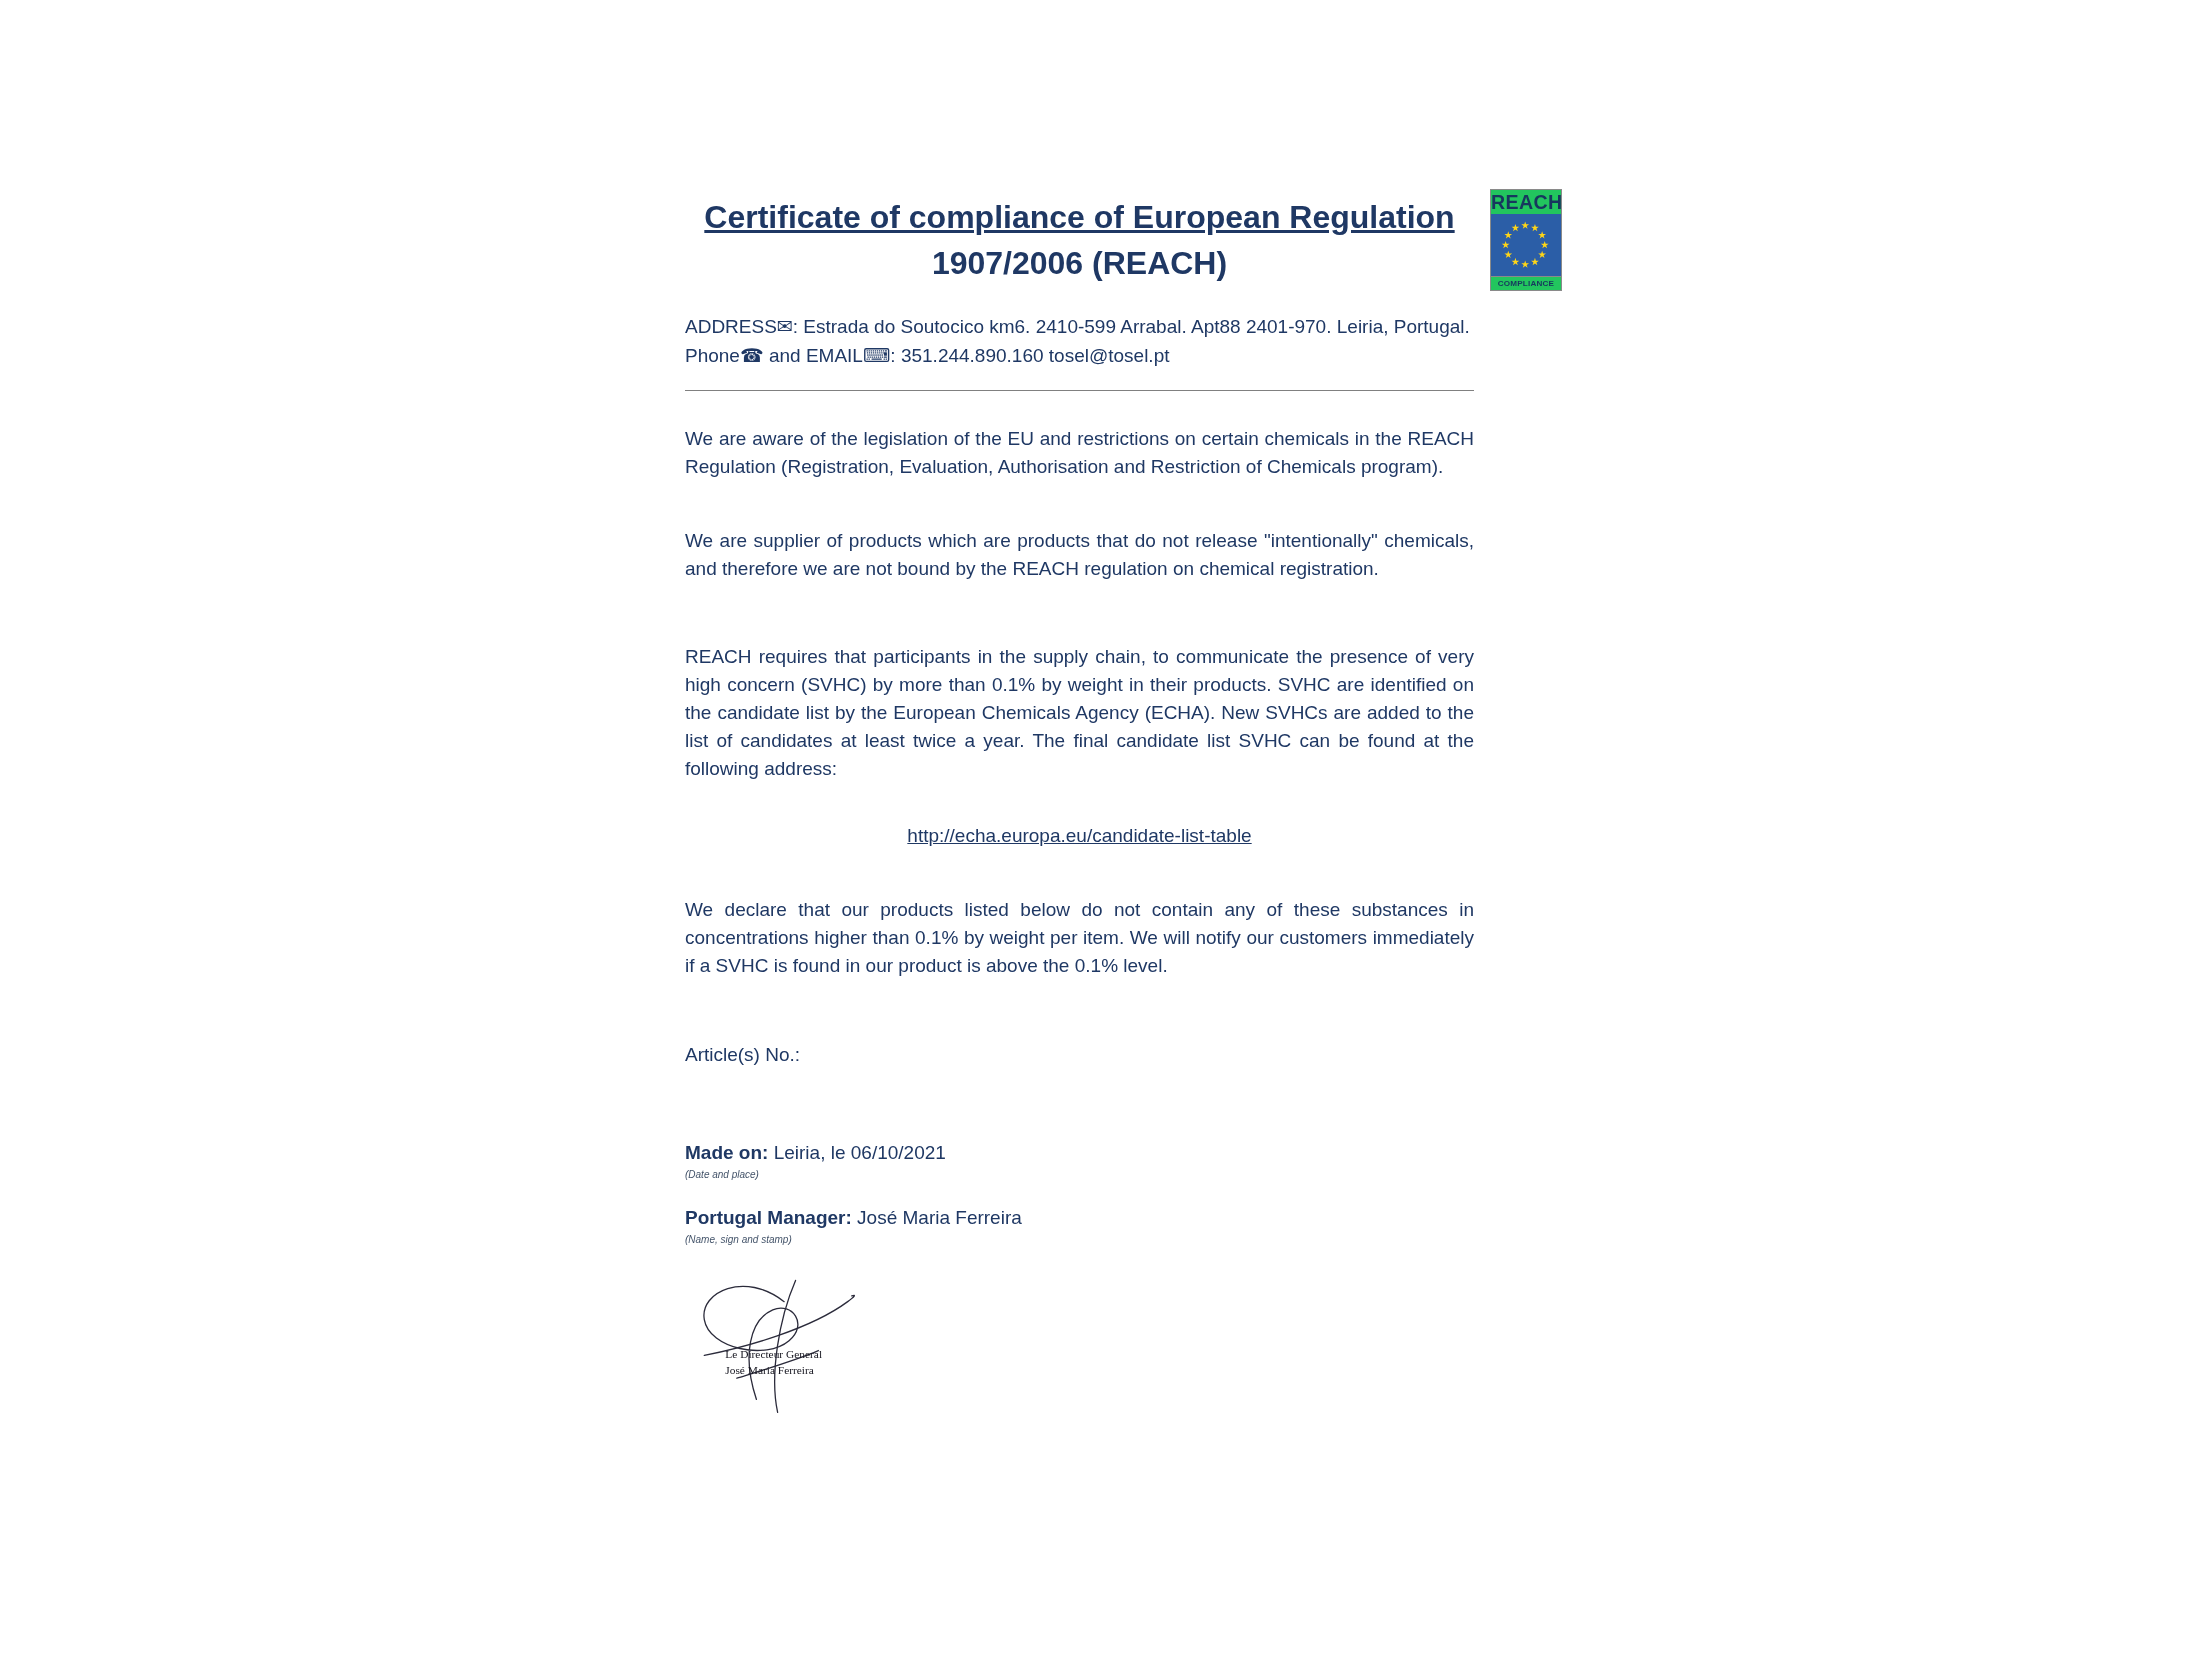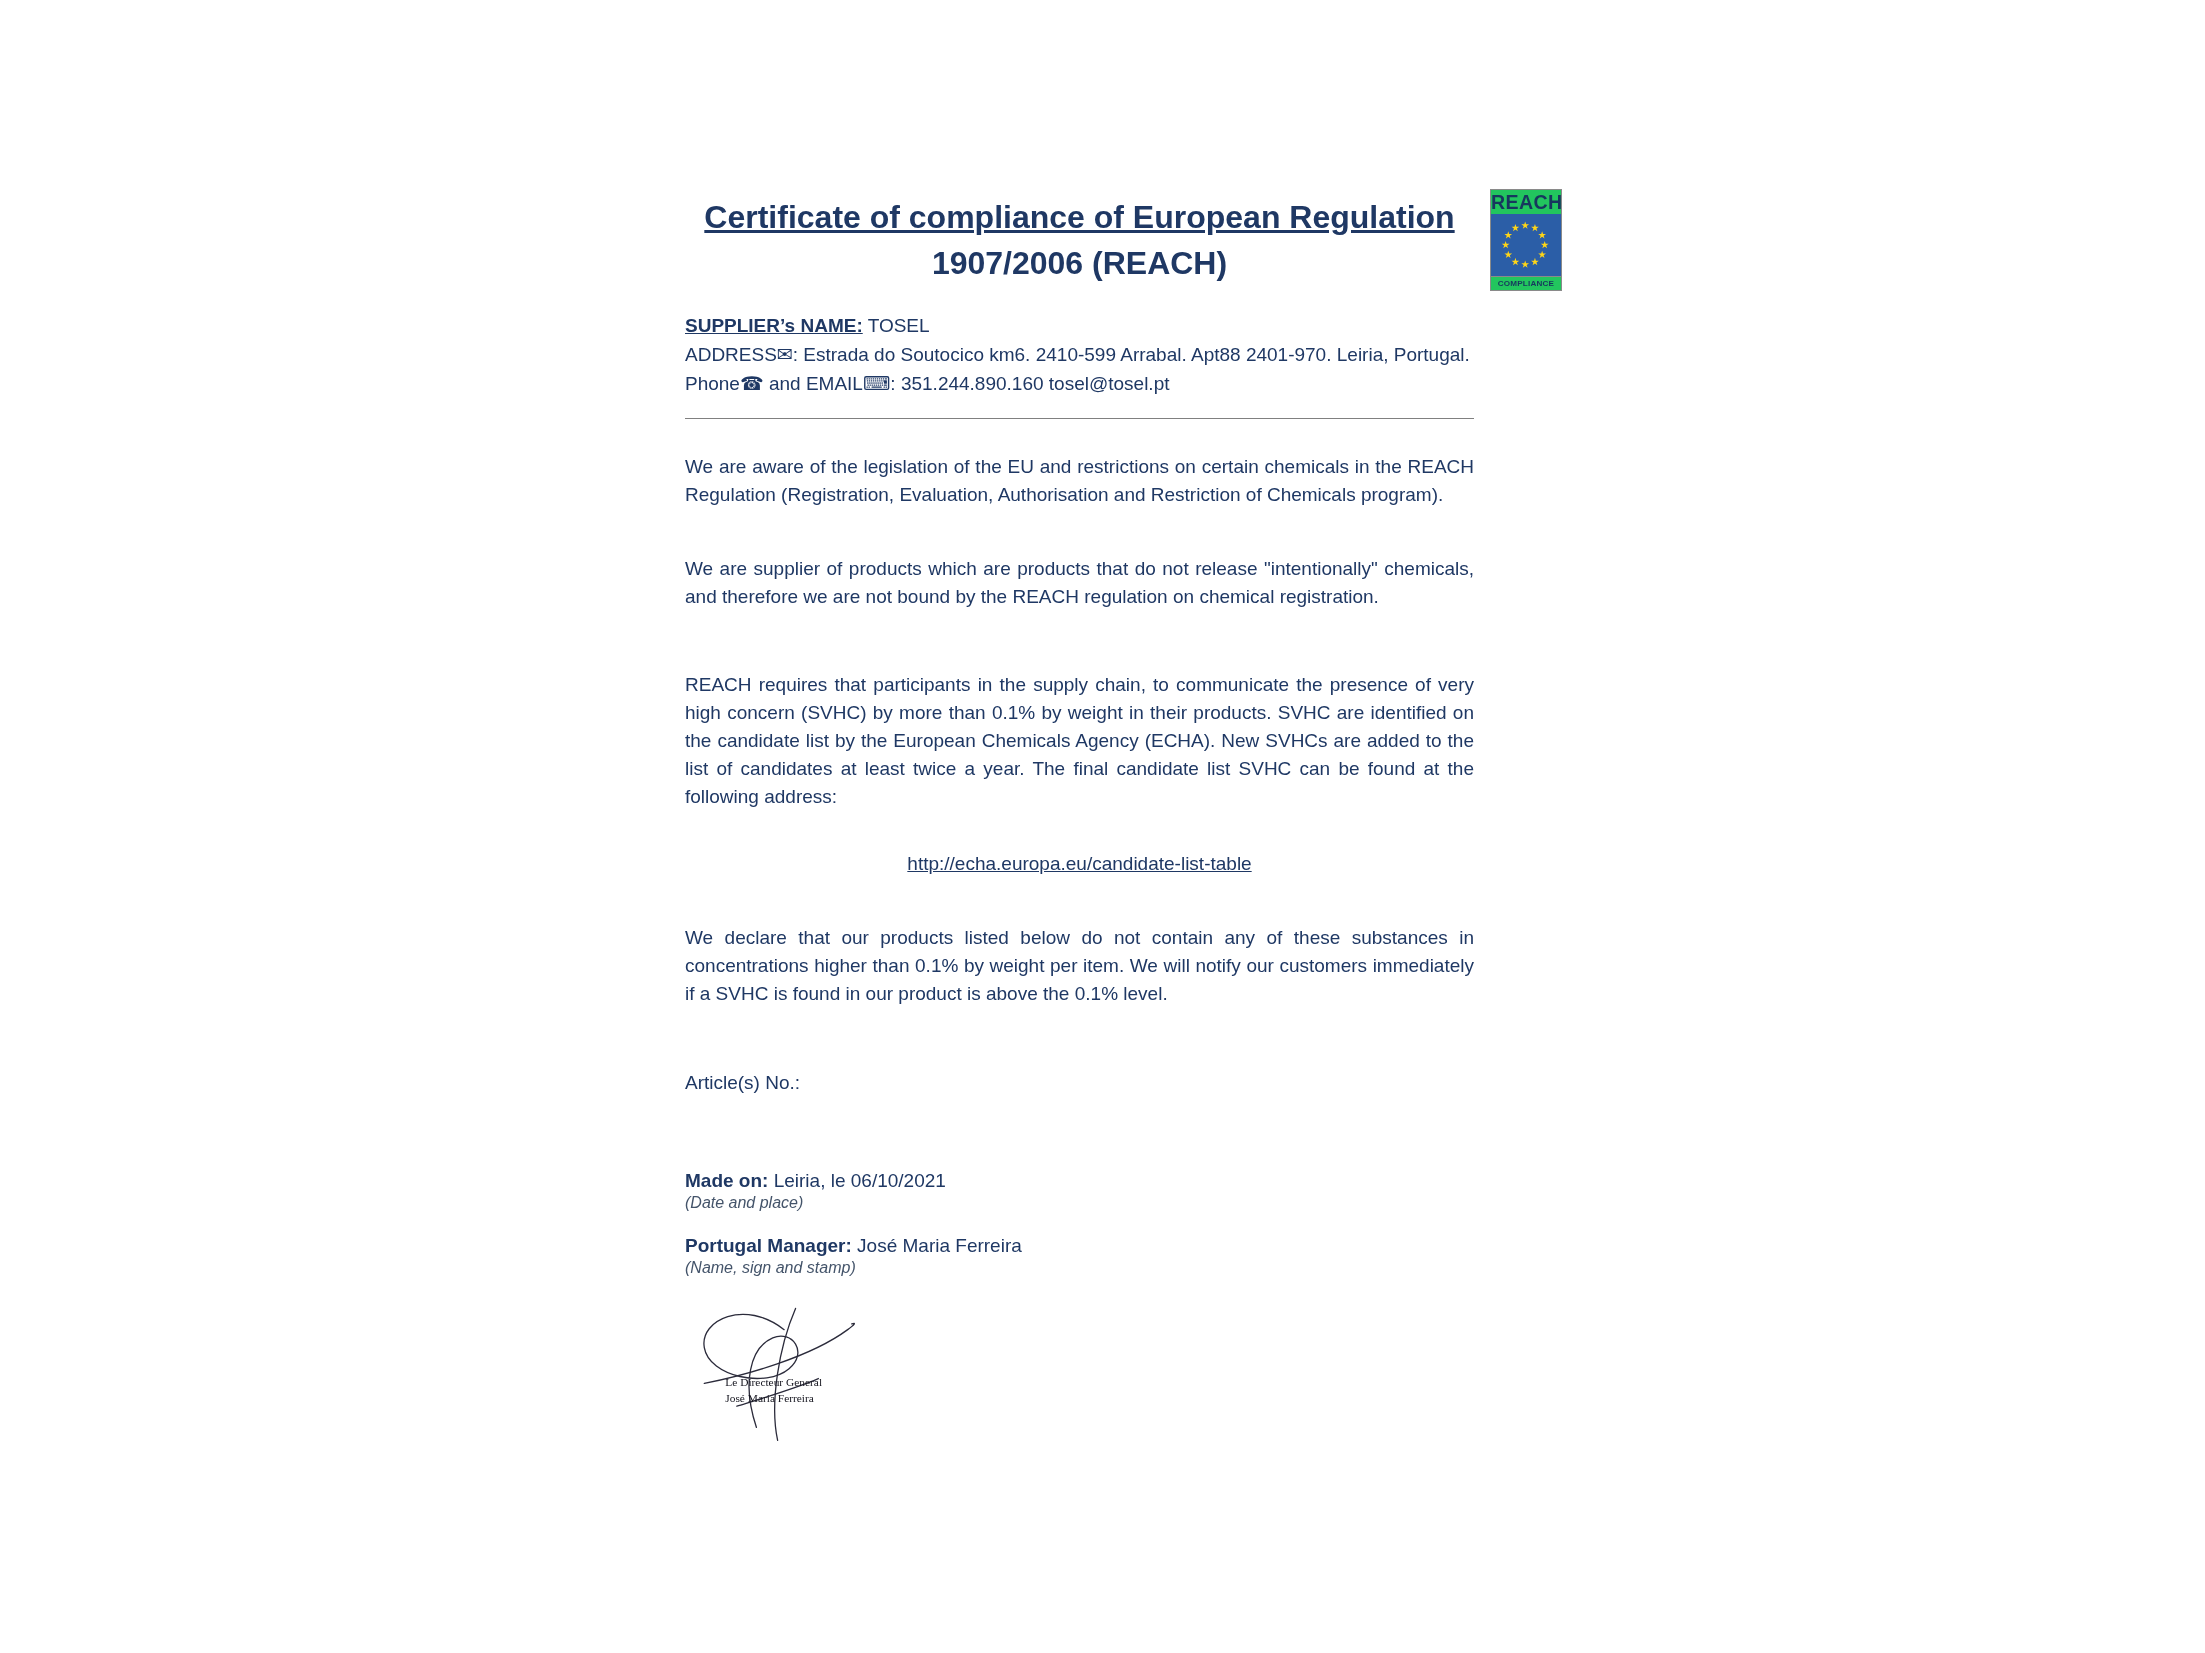--- a/index.html
+++ b/index.html
@@ -24,21 +24,21 @@
   .p1 { margin-bottom:46px; }
   .p2 { margin-bottom:60px; }
   .p3 { margin-bottom:39px; }
   .link-row { text-align:center; margin-bottom:46px; }
   .link-row a { color:#1f3864; text-decoration:underline; cursor:pointer; }
   .p4 { margin-bottom:61px; }
   .articles { margin-bottom:70px; }
   .made-on { }
   .label-bold { font-weight:700; }
   .italic { }
-  .note { font-size:16px; line-height:16.3px; color:#44546a; font-style:italic; }
+  .note { font-size:10px; line-height:16.3px; color:#44546a; font-style:italic; }
   .note2 { margin-bottom:21px; }
   .manager-row { margin-top:21px; }
   .note-manager { }
   .signature {
     position:relative; width:220px; height:143px; margin-top:29px; margin-left:3.3px;
   }
   .signature svg { position:absolute; left:0; top:0; }
   .sig-text {
     position:absolute; left:37px; font-family:"Liberation Serif","DejaVu Serif",serif;
     font-size:11.4px; line-height:15.5px; color:#14141e; white-space:nowrap; text-align:left;
@@ -92,21 +92,20 @@
     <div class="logo-bottom">COMPLIANCE</div>
   </div>
 
   <div class="content">
 
     <div class="title">
       <span class="u" style="display:block">Certificate of compliance of European Regulation</span>
       <span style="display:block">1907/2006 (REACH)</span>
     </div>
 
-    <p class="supplier-line"><span class="bold-u">SUPPLIER’s NAME:</span><span> TOSEL</span></p>
 
     <p class="supplier-line"><span>ADDRESS</span><span class="glyph">✉</span><span>: Estrada do Soutocico km6. 2410-599 Arrabal. Apt88 2401-970. Leiria, Portugal.</span></p>
 
     <p class="supplier-line"><span>Phone</span><span class="glyph">☎</span><span> and EMAIL</span><span class="glyph">⌨</span><span>: 351.244.890.160 tosel@tosel.pt</span></p>
 
     <hr class="divider">
 
     <p class="p1">We are aware of the legislation of the EU and restrictions on certain chemicals in the REACH Regulation (Registration, Evaluation, Authorisation and Restriction of Chemicals program).</p>
 
     <p class="p2">We are supplier of products which are products that do not release "intentionally" chemicals, and therefore we are not bound by the REACH regulation on chemical registration.</p>

